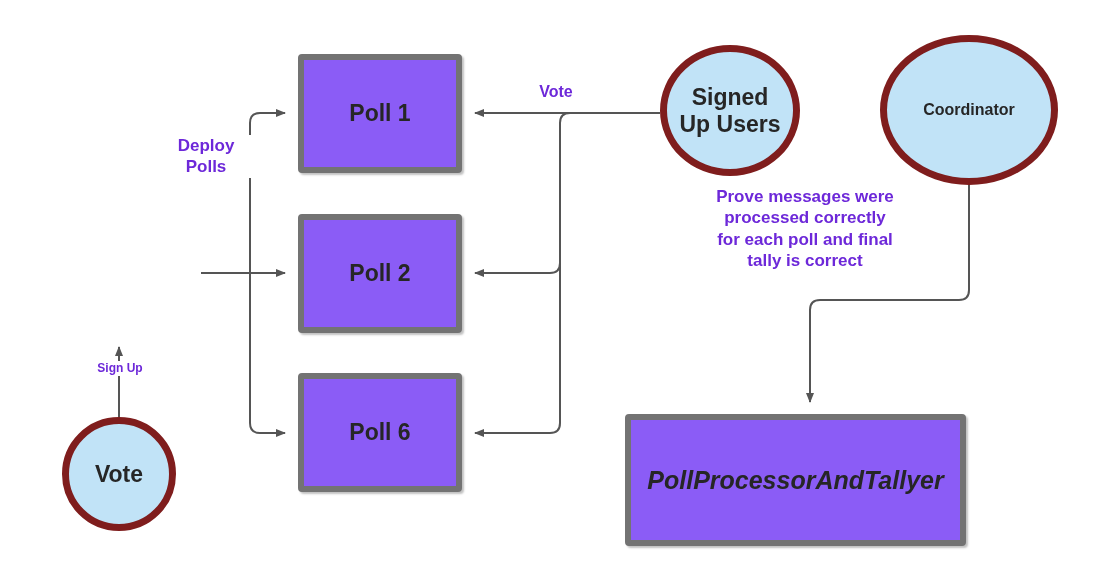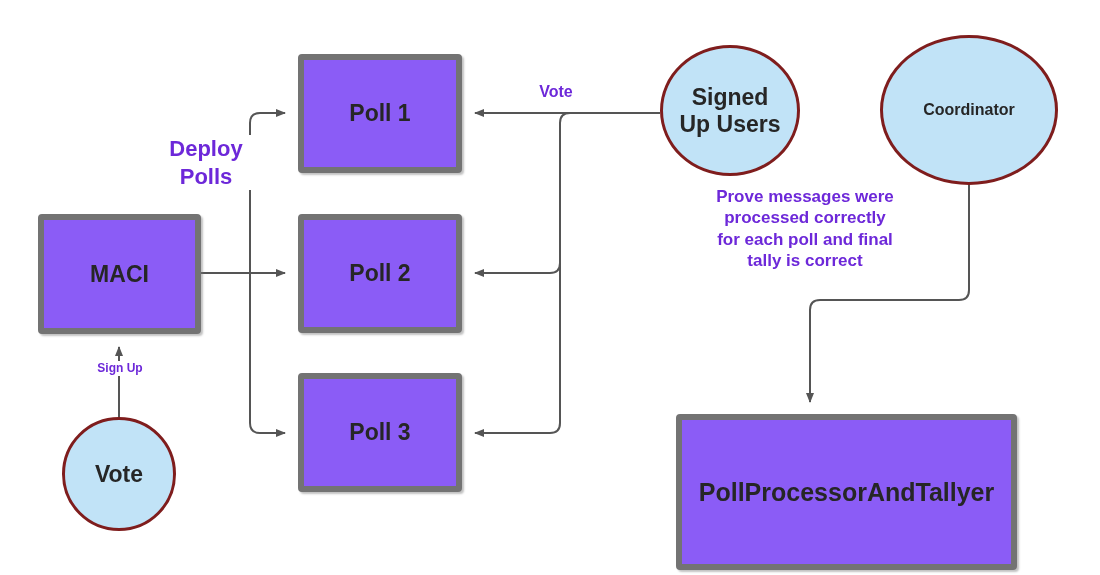--- a/index.html
+++ b/index.html
@@ -35,21 +35,21 @@
     font-weight: bold;
     line-height: 1.15;
   }
   .node-box {
     border: 6px solid #737373;
     border-radius: 4px;
     background: #8b5cf6;
     box-shadow: 2px 2px 2px rgba(120,120,120,0.45);
   }
   .node-ellipse {
-    border: 3px solid #7f1d1d;
+    border: 7px solid #7f1d1d;
     border-radius: 50%;
     background: #c1e3f7;
   }
   .node-label {
     display: block;
     white-space: pre-line;
     pointer-events: none;
   }
   .edge-label {
     position: absolute;
@@ -59,27 +59,27 @@
     line-height: 1.25;
     white-space: pre-line;
     background: #ffffff;
   }
 
   
   #node-maci      { left: 38px;  top: 214px; width: 163px; height: 120px; font-size: 23px; }
   #node-poll-1    { left: 298px; top: 54px;  width: 164px; height: 119px; font-size: 23px; }
   #node-poll-2    { left: 298px; top: 214px; width: 164px; height: 119px; font-size: 23px; text-align: right; }
   #node-poll-3    { left: 298px; top: 373px; width: 164px; height: 119px; font-size: 23px; }
-  #node-ppt       { left: 676px; top: 414px; width: 341px; height: 156px; font-size: 25px; }
+  #node-ppt       { left: 625px; top: 414px; width: 341px; height: 132px; font-size: 25px; font-style: italic; }
   #node-users     { left: 62px;  top: 417px; width: 114px; height: 114px; font-size: 23px; }
   #node-signed-up { left: 660px; top: 45px;  width: 140px; height: 131px; font-size: 23px; }
   #node-coordinator { left: 880px; top: 35px; width: 178px; height: 150px; font-size: 16px; }
 
   
-  #label-deploy-polls { left: 160px; top: 135px; width: 92px;  font-size: 22px; }
+  #label-deploy-polls { left: 160px; top: 135px; width: 92px;  font-size: 17px; }
   #label-sign-up      { left: 68px;  top: 361px; width: 104px; font-size: 12px; }
   #label-vote         { left: 521px; top: 82px;  width: 70px;  font-size: 16px; }
   #label-prove        { left: 680px; top: 186px; width: 250px; font-size: 17px; }
 </style>
 </head>
 <body>
 
 <div id="diagram-canvas">
 
   <svg id="edge-layer" viewBox="0 0 1100 575" xmlns="http://www.w3.org/2000/svg">
@@ -104,34 +104,31 @@
       <path d="M660,113 L475,113" fill="none" stroke="#555555" stroke-width="2" marker-end="url(#arrow)"></path>
       <path d="M570,113 Q560,113 560,123 L560,423 Q560,433 550,433 L475,433" fill="none" stroke="#555555" stroke-width="2" marker-end="url(#arrow)"></path>
       <path d="M560,263 Q560,273 550,273 L475,273" fill="none" stroke="#555555" stroke-width="2" marker-end="url(#arrow)"></path>
     </g>
 
     <g>
       <path d="M969,185 L969,290 Q969,300 959,300 L820,300 Q810,300 810,310 L810,402" fill="none" stroke="#555555" stroke-width="2" marker-end="url(#arrow)"></path>
     </g>
   </svg>
 
-  <div class="node node-box" id="node-maci">
-    <span class="node-label">MACI</span>
-  </div>
 
   <div class="node node-box" id="node-poll-1">
     <span class="node-label">Poll 1</span>
   </div>
 
   <div class="node node-box" id="node-poll-2">
     <span class="node-label">Poll 2</span>
   </div>
 
   <div class="node node-box" id="node-poll-3">
-    <span class="node-label">Poll 3</span>
+    <span class="node-label">Poll 6</span>
   </div>
 
   <div class="node node-box" id="node-ppt">
     <span class="node-label">PollProcessorAndTallyer</span>
   </div>
 
   <div class="node node-ellipse" id="node-users">
     <span class="node-label">Vote</span>
   </div>
 

